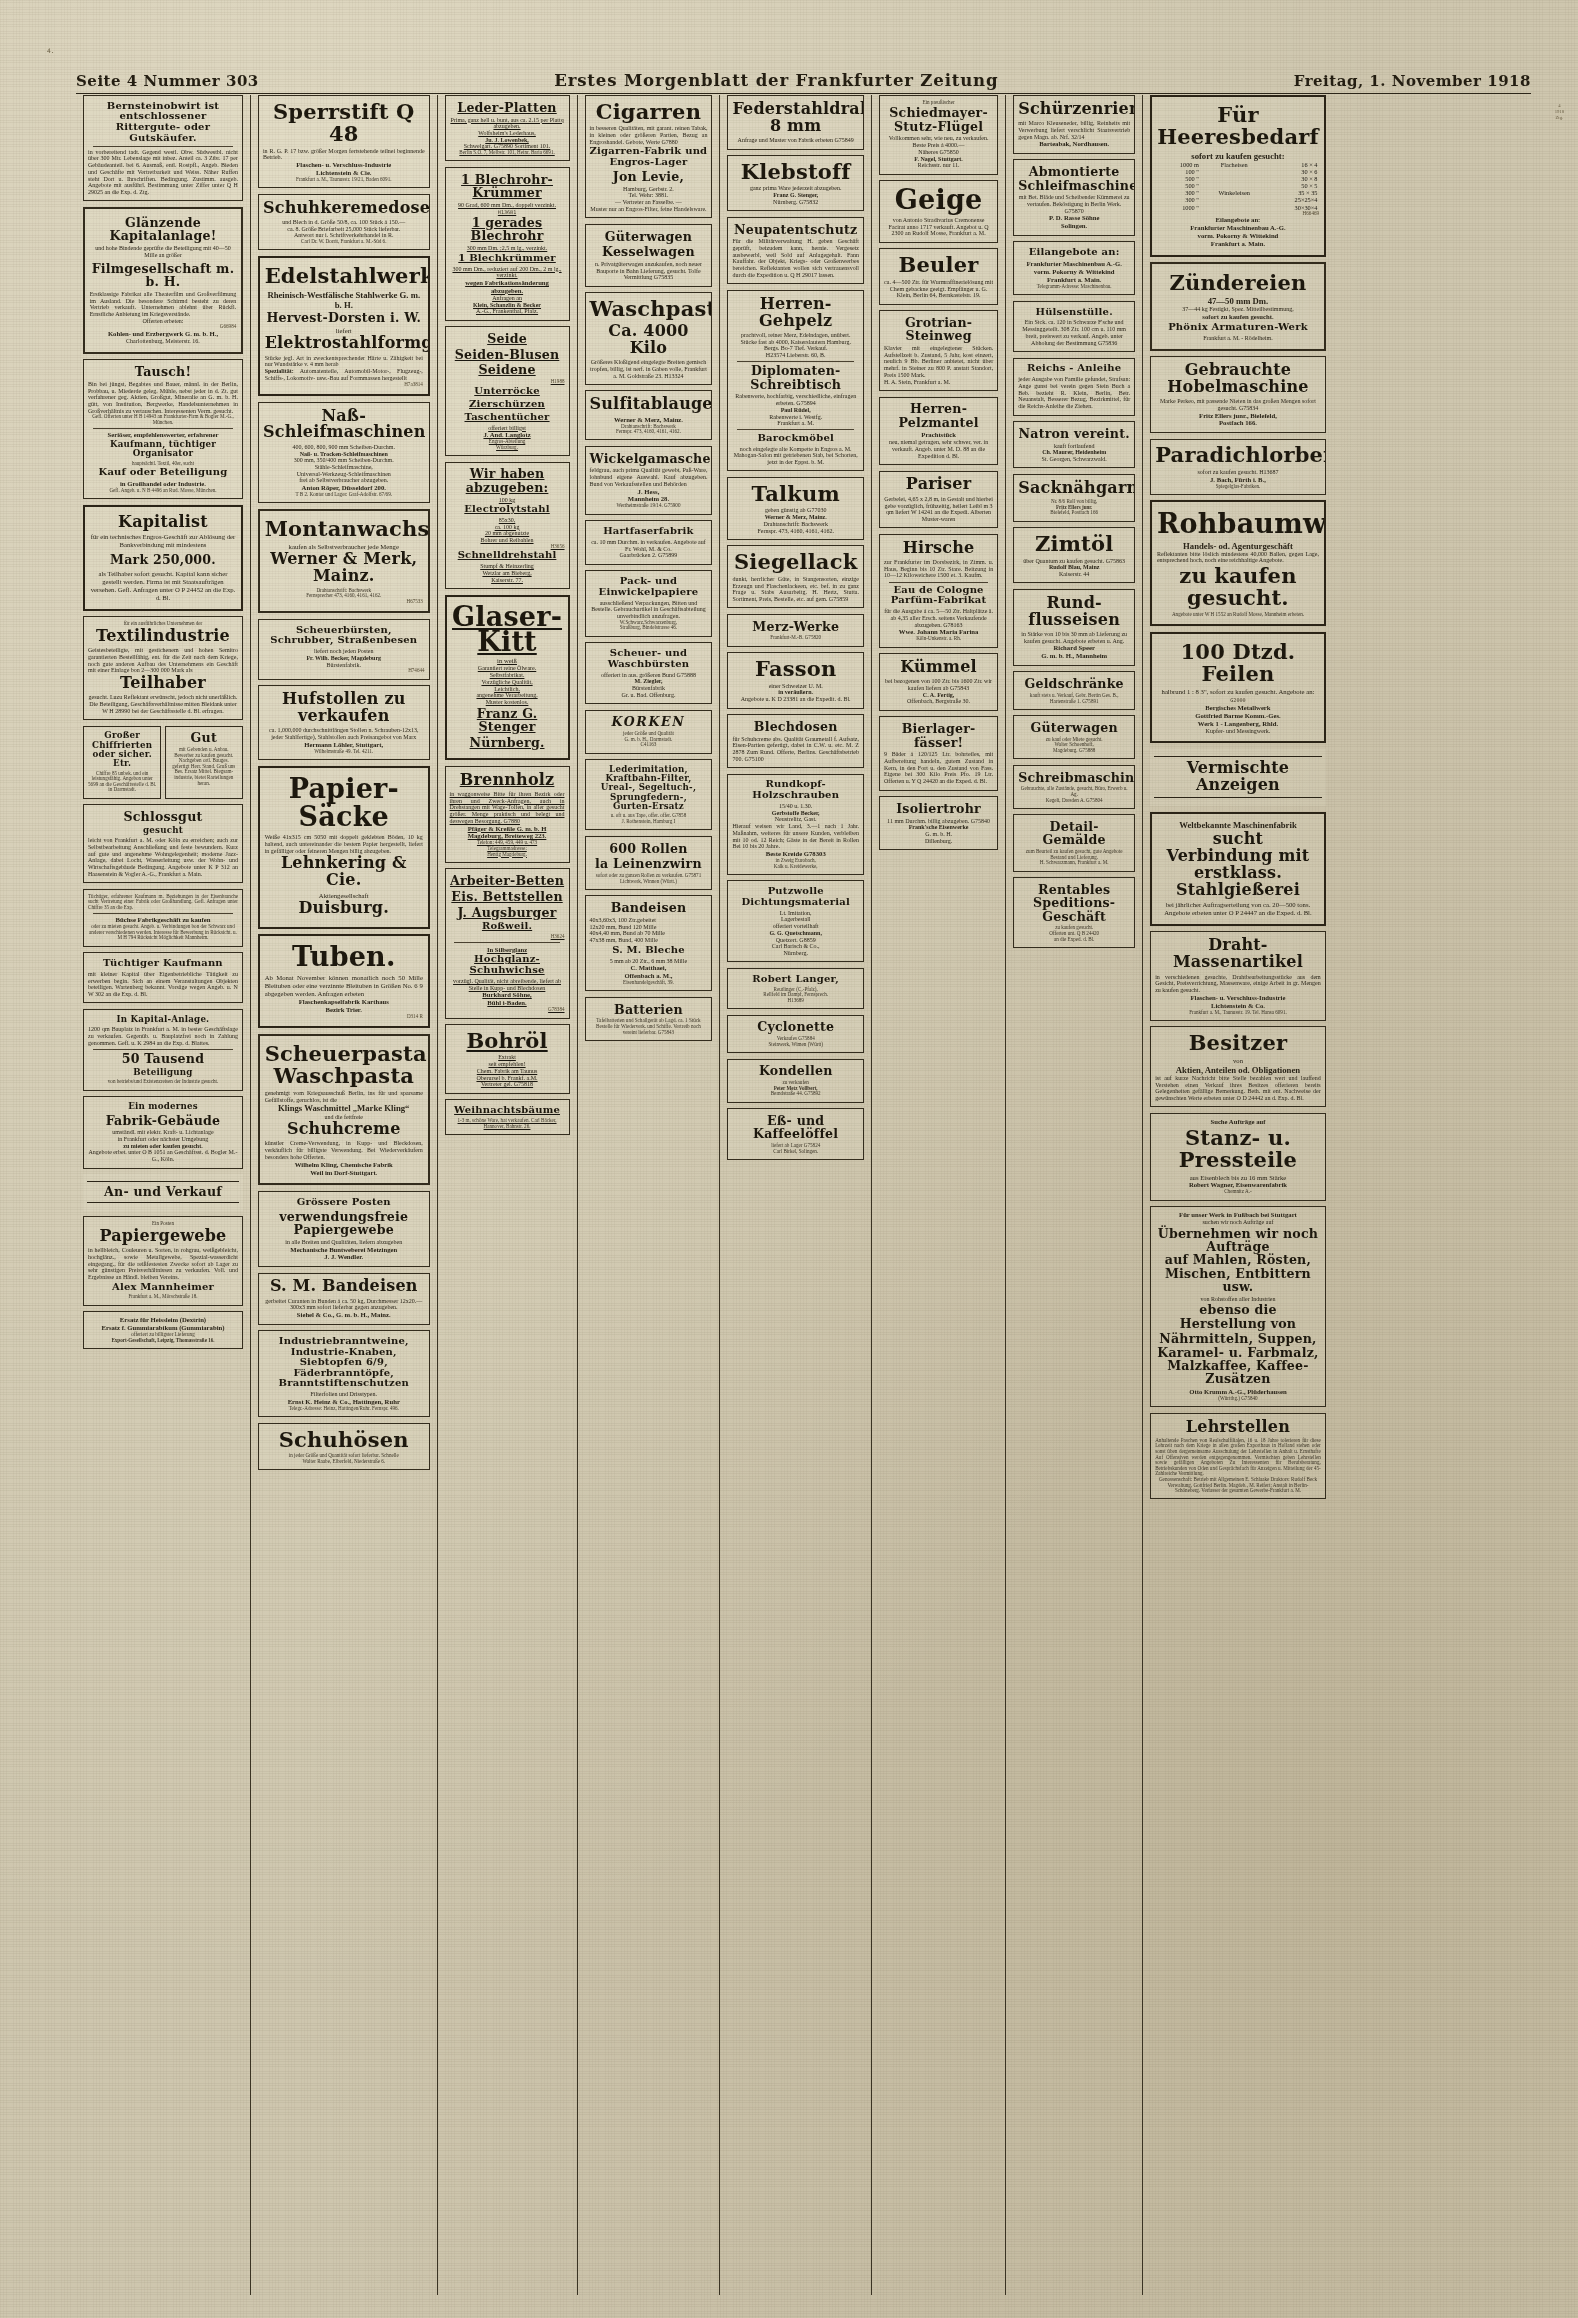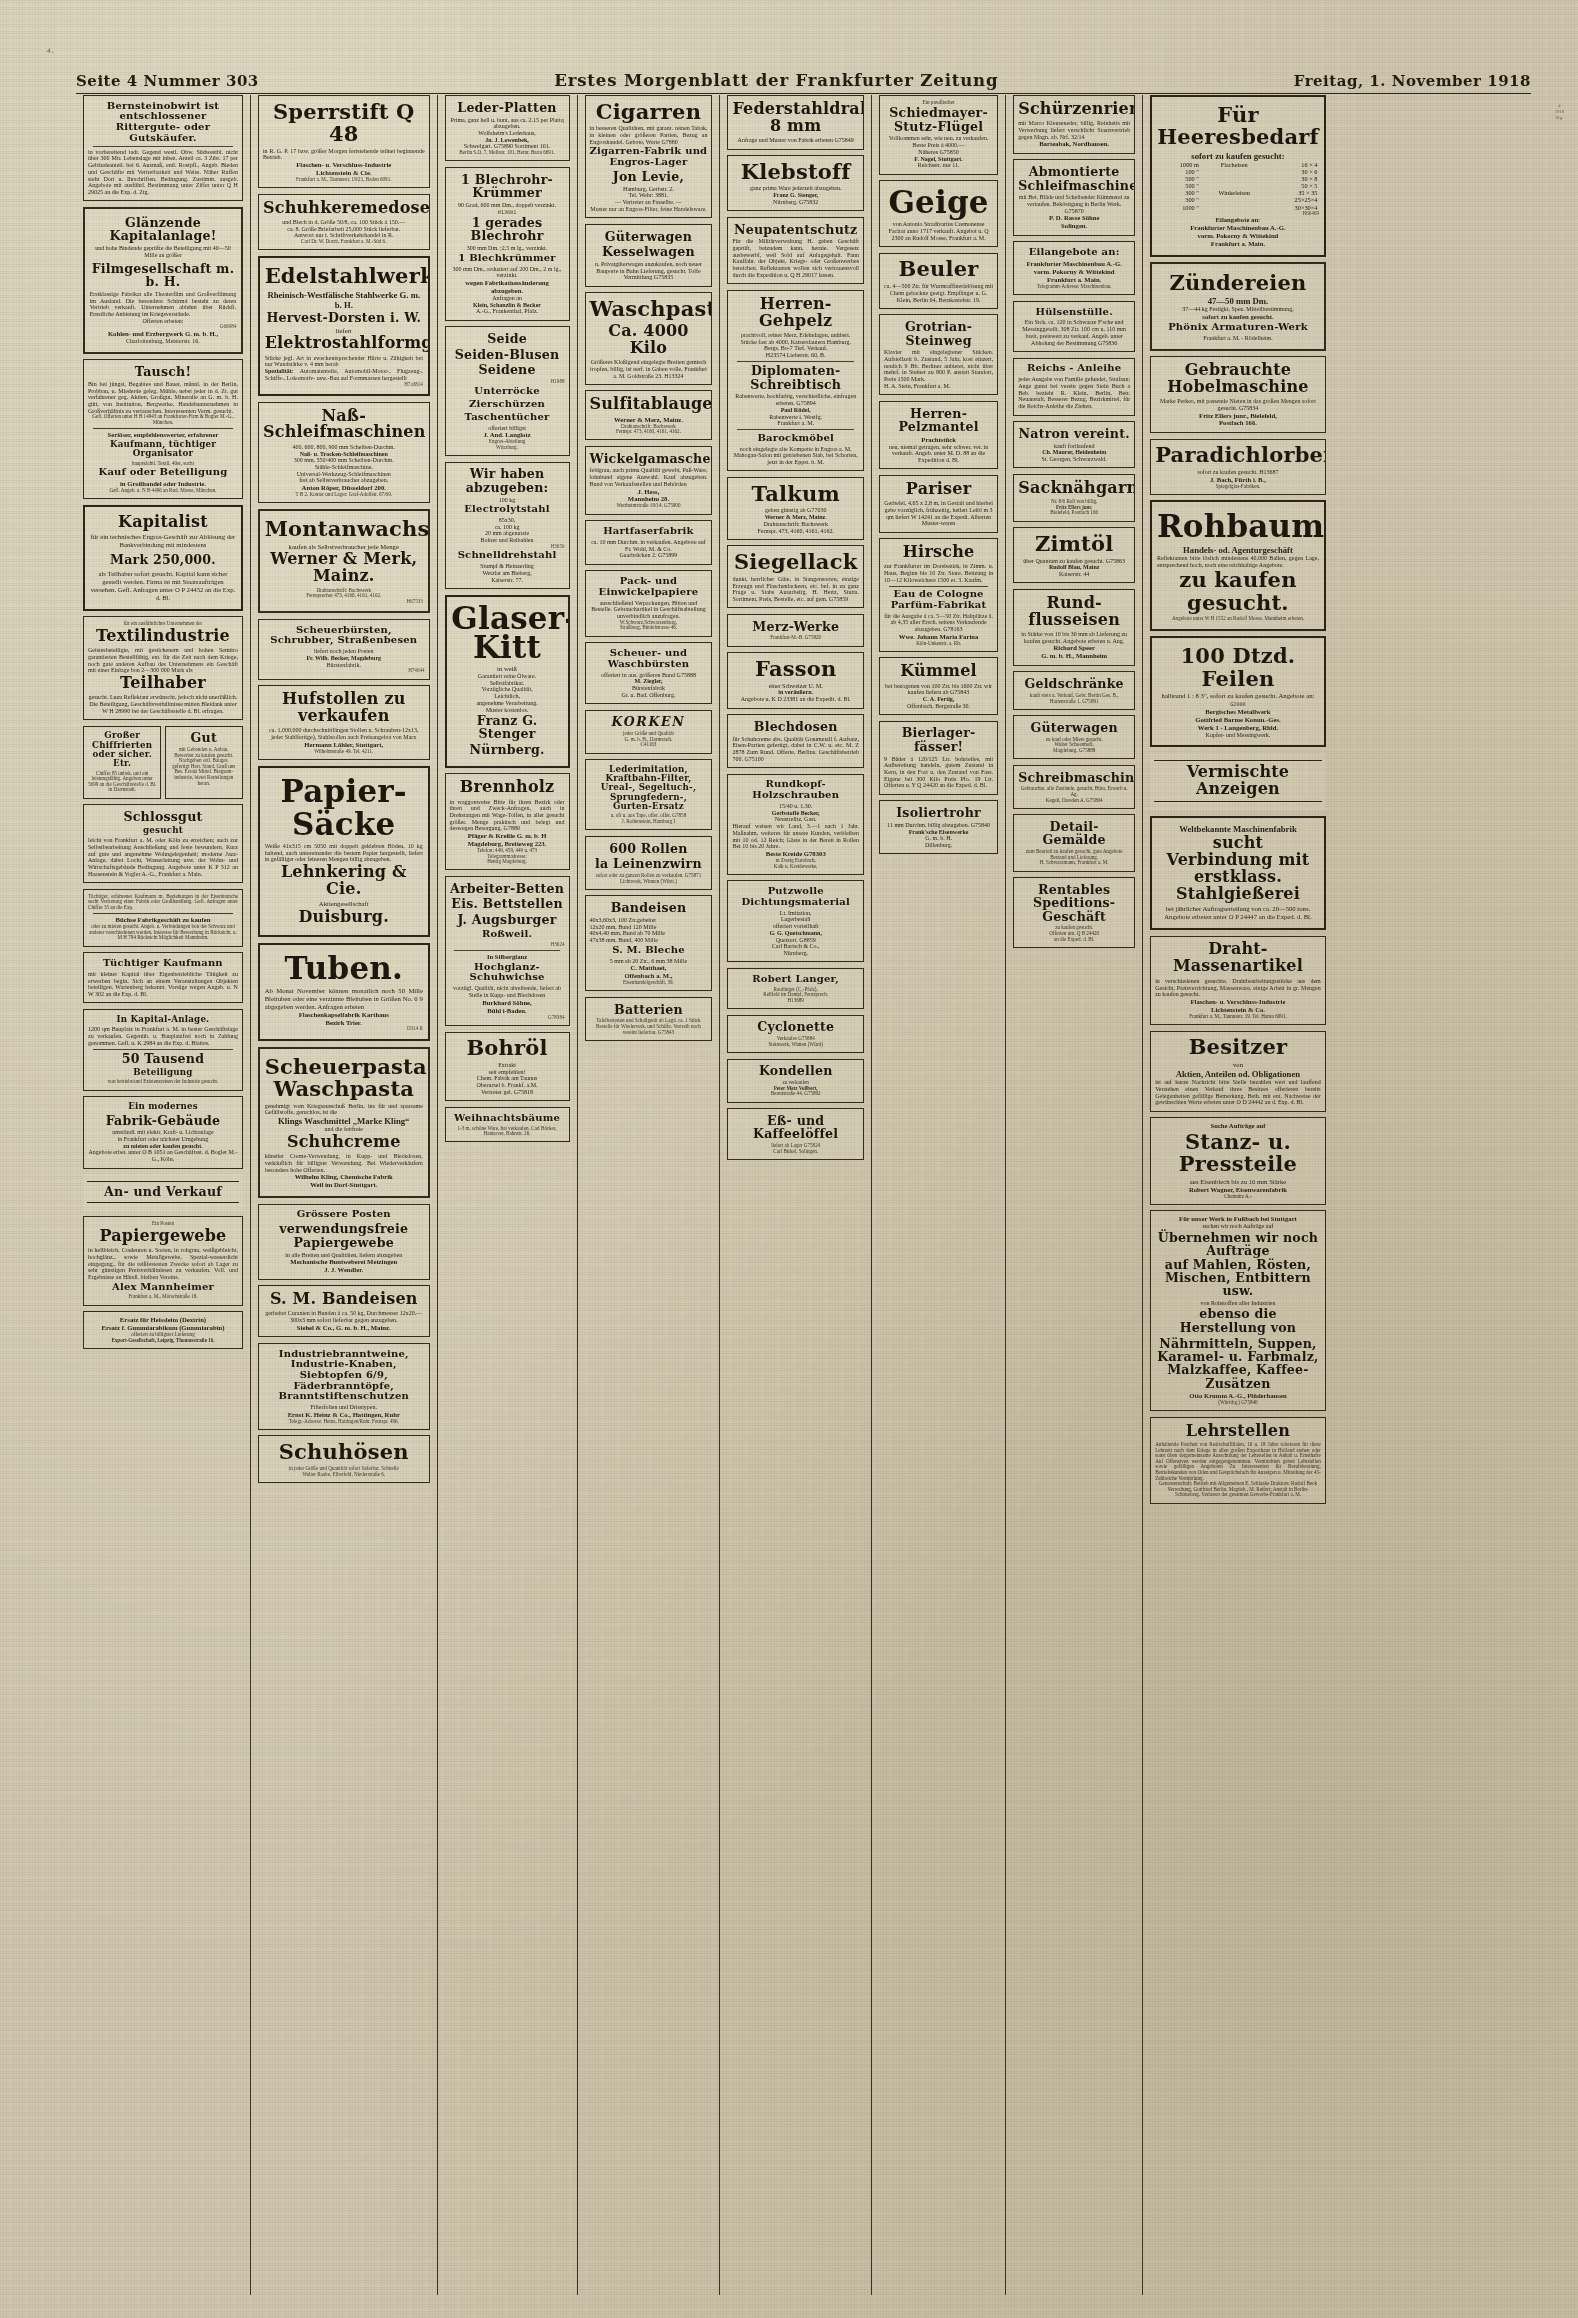--- a/index.html
+++ b/index.html
@@ -47,21 +47,21 @@
   .col{
     position:relative;
     border-right:1.2px solid #3a3323;
     padding:0 7px;
     box-sizing:border-box;
     overflow:hidden;
   }
   .col:last-child{border-right:none;}
   .c1{width:12.0%;}
   .c2{width:12.8%;}
-  .c3{width:9.6%;}
+  .c3{width:9.6%;text-decoration:underline;}
   .c4{width:9.8%;}
   .c5{width:10.4%;}
   .c6{width:9.2%;}
   .c7{width:9.4%;}
   .c8{width:8.2%;}
   
   .ad{
     border:1.2px solid #332c1d;
     margin:0 0 5.5px 0;
     padding:4px 4px 4.7px 4px;
@@ -85,21 +85,21 @@
   .sm{font-size:6.7px;}
   .md{font-size:8.7px;}
   .hd{
     font-family:"DejaVu Serif", serif;
     font-weight:bold;
     color:#1d180e;
     letter-spacing:0.2px;
     line-height:1.06;
     margin:0.8px 0 2.4px 0;
   }
-  .h1{font-size:31px;}
+  .h1{font-size:27px;}
   .h2{font-size:21px;}
   .h3{font-size:16px;}
   .h4{font-size:12.6px;}
   .h5{font-size:10px;}
   .h6{font-size:8.7px;}
   .sp{letter-spacing:1.6px;font-style:italic;}
   .bold{font-weight:bold;}
   .right{text-align:right;}
   .tiny{font-size:5.1px;line-height:1.1;color:#3a3325;}
   .code{font-family:"DejaVu Sans Mono", monospace;font-size:5.1px;color:#433b2a;}

